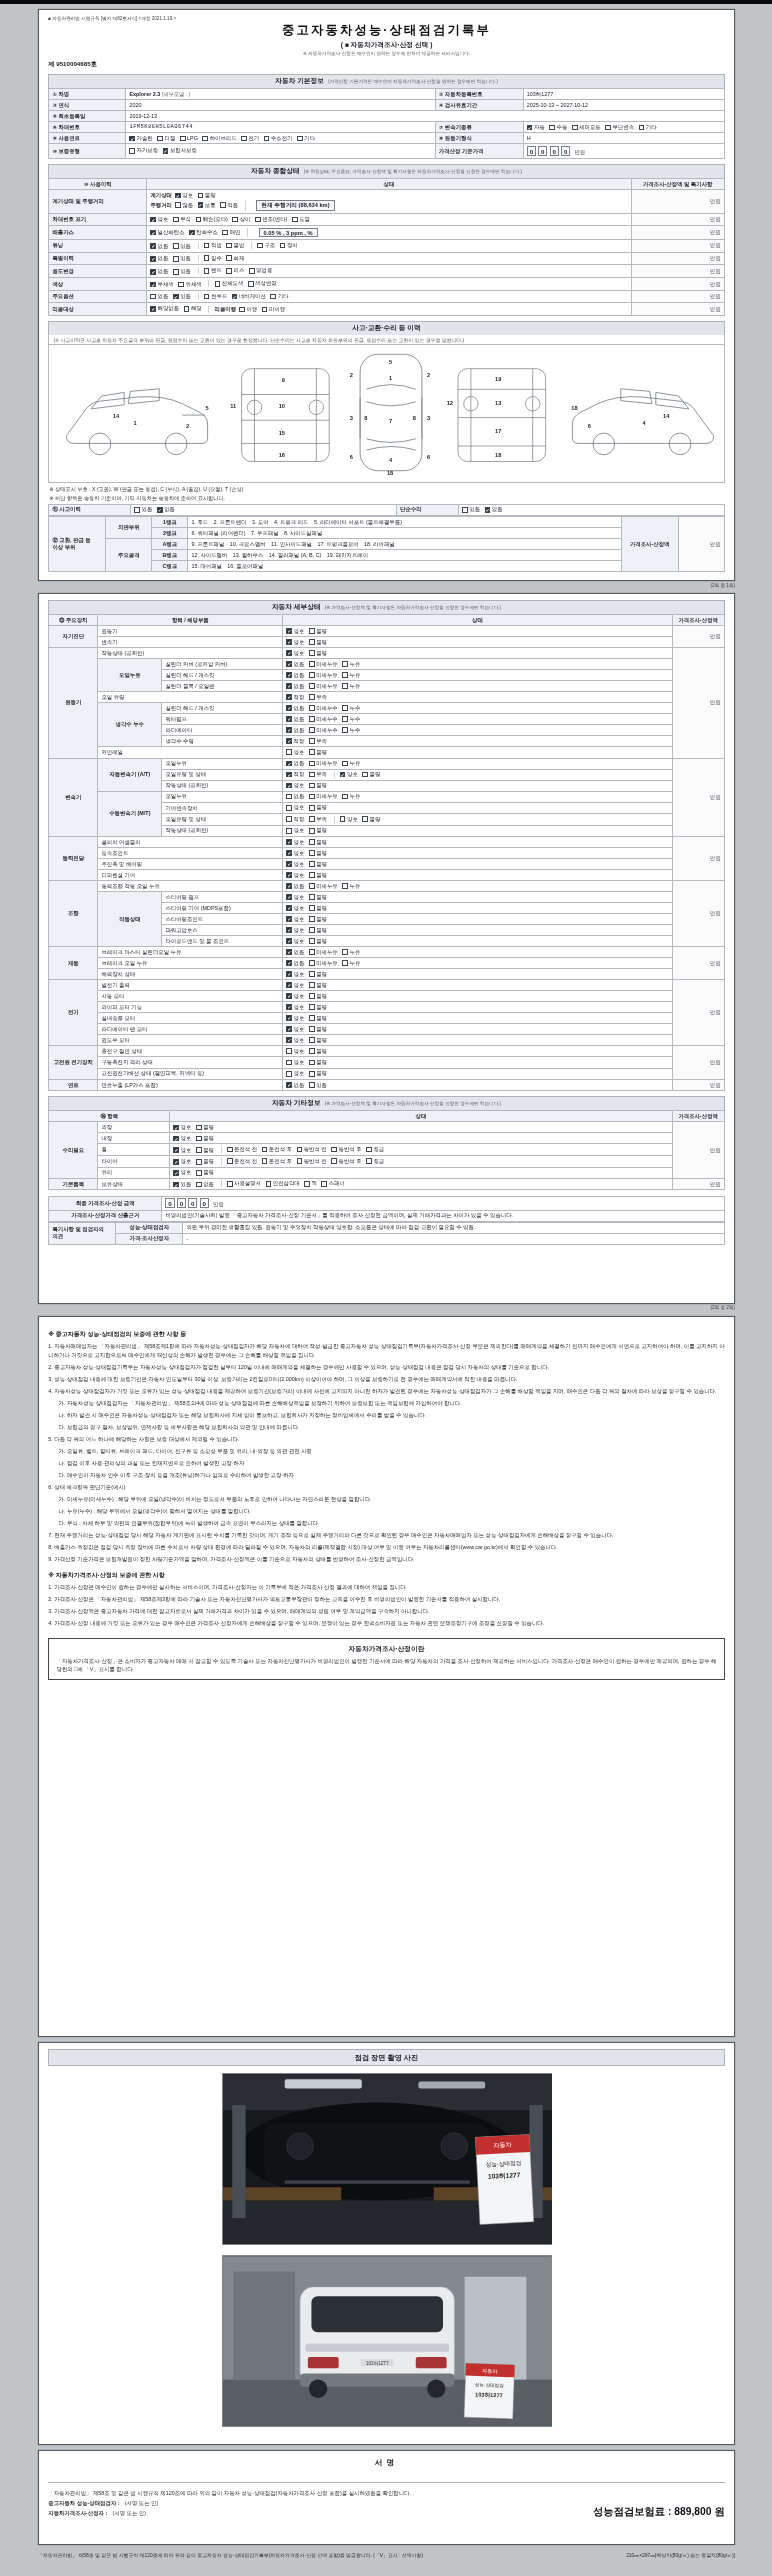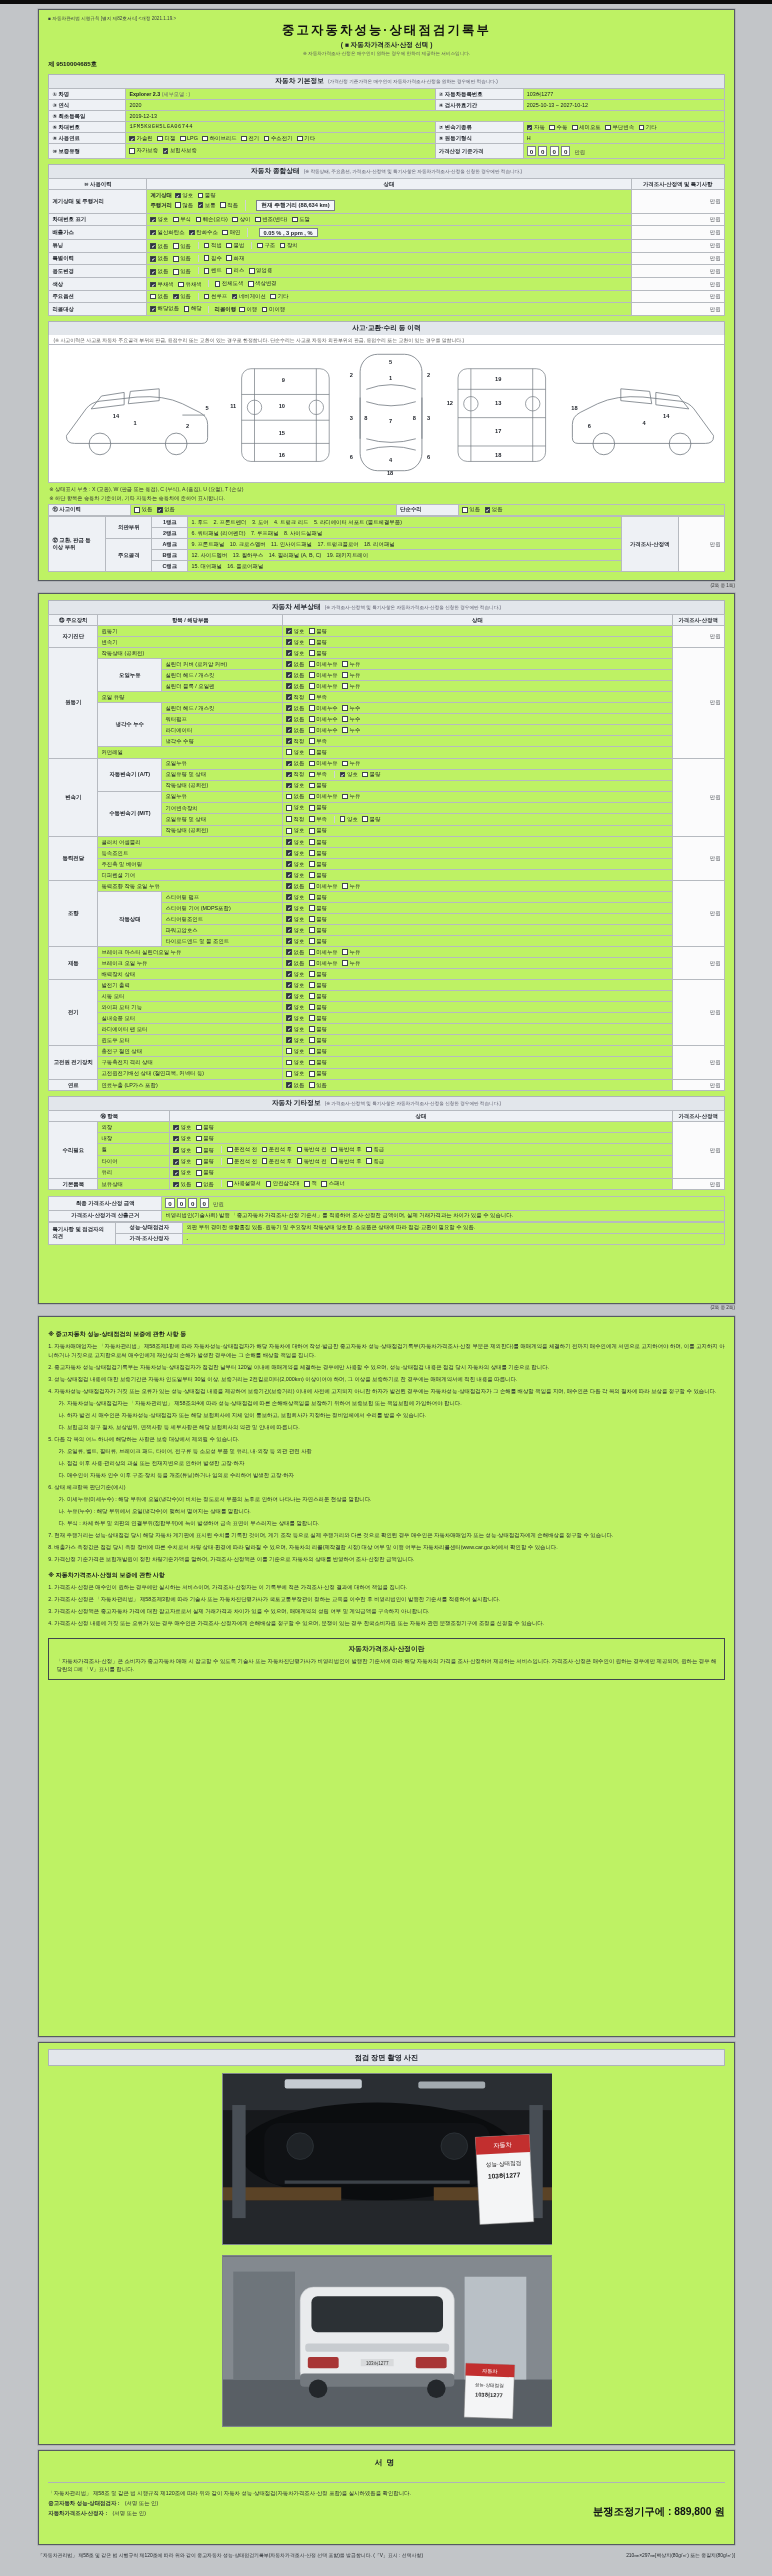--- a/index.html
+++ b/index.html
@@ -1,19 +1,19 @@
 <!DOCTYPE html>
 <html style="font-size:8.2px"><head>
 <meta charset="utf-8">
 <style>
 *{margin:0;padding:0;box-sizing:border-box;}
 html,body{width:773px;}
 body{height:2576px;background:#c2c5c8;font-family:"Liberation Sans","DejaVu Sans",sans-serif;color:#20242a;overflow:hidden;}
 .topbar{height:4.1px;background:#0c0c0c;}
-.panel{width:697px;margin:5.2px auto 0;background:#bef264;border:0.5px solid #565b61;box-shadow:0 0 0 0.5px #9b9fa4;padding:6.2px 9.3px 8.2px;position:relative;}
+.panel{width:697px;margin:5.2px auto 0;background:#ffffff;border:0.5px solid #565b61;box-shadow:0 0 0 0.5px #9b9fa4;padding:6.2px 9.3px 8.2px;position:relative;}
 .p1{min-height:536px;}
 .p2{min-height:711px;}
 .p3{min-height:721px;}
 .p4{min-height:402px;}
 .p5{min-height:95px;}
 .formref{font-size:4.6px;color:#3a3f45;}
 .title-wrap{text-align:center;margin-top:1px;}
 .title-wrap h1{font-size:12.4px;letter-spacing:2.1px;font-weight:bold;color:#111;}
 .title-sel{font-size:6.7px;font-weight:bold;margin-top:1.5px;}
 .title-note{font-size:4.6px;color:#555;margin-top:1px;}
@@ -1601,21 +1601,21 @@
 
 <div class="panel p5">
   <div class="sign-title">서명</div>
   <div class="sign-body">
     <div class="sign-left">
       <div>「자동차관리법」 제58조 및 같은 법 시행규칙 제120조에 따라 위와 같이 자동차 성능·상태점검(자동차가격조사·산정 포함)을 실시하였음을 확인합니다.</div>
       <div class="srow"><b>중고자동차 성능·상태점검자 :</b><span>(서명 또는 인)</span></div>
       <div class="srow"><b>자동차가격조사·산정자 :</b><span>(서명 또는 인)</span></div>
     </div>
     <div class="premium">
-      <span>분쟁조정기구에 :</span>
+      <span>성능점검보험료 :</span>
       <span>889,800 원</span>
     </div>
   </div>
 </div>
 
 <div class="footer-note">
   <span>「자동차관리법」 제58조 및 같은 법 시행규칙 제120조에 따라 위와 같이 중고자동차 성능·상태점검기록부(자동차가격조사·산정 선택 포함)를 발급합니다. (「V」표시 : 선택사항)</span>
   <span>210㎜×297㎜[백상지(80g/㎡) 또는 중질지(80g/㎡)]</span>
 </div>
 

